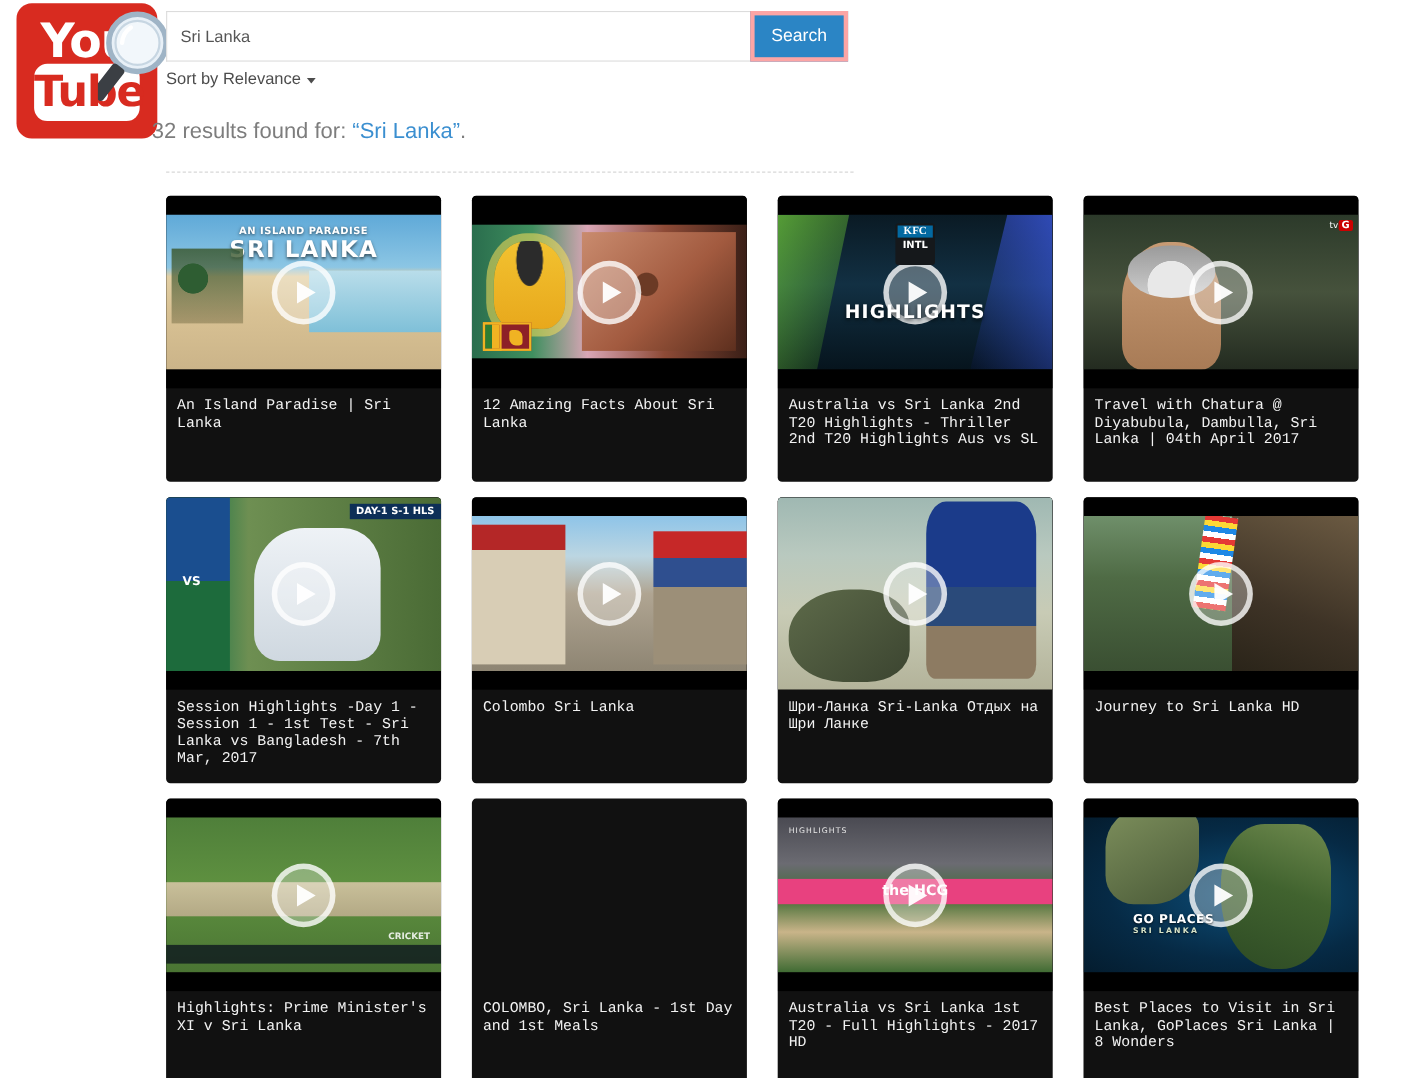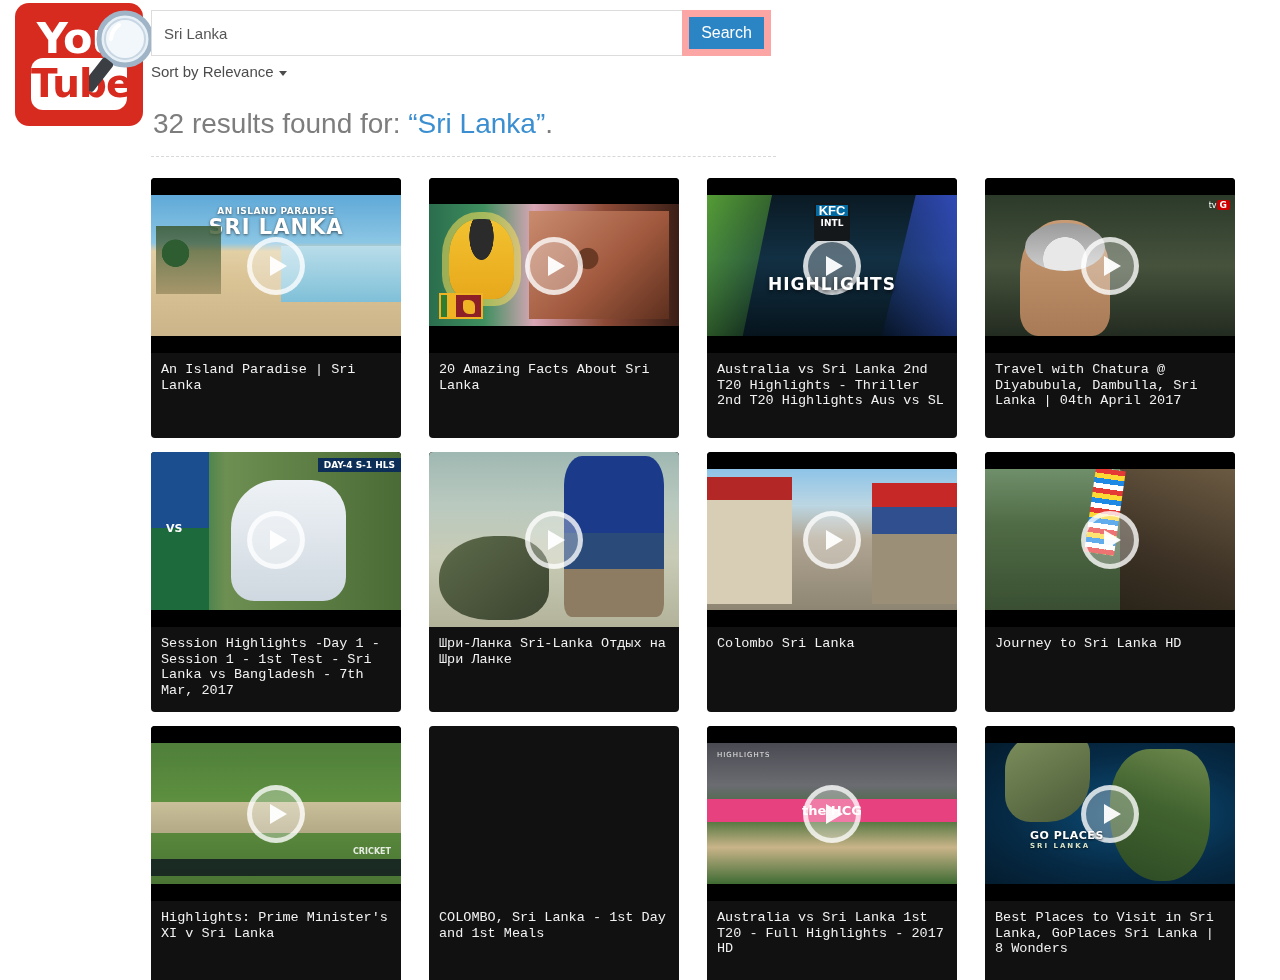--- a/index.html
+++ b/index.html
@@ -63,21 +63,21 @@
     color: #555555;
     font-family: "Liberation Sans", sans-serif;
     font-size: 15px;
     padding: 0 12px;
     outline: none;
   }
   .search-input::placeholder { color: #999999; }
   .search-button {
     width: 89px; height: 46px;
     background: #2b85c5;
-    border: 7px solid #fca5a5;
+    border: 4px solid #fca5a5;
     color: #ffffff;
     font-family: "Liberation Sans", sans-serif;
     font-size: 16px;
     cursor: pointer;
   }
 
   .sort-row {
     position: absolute; left: 151px; top: 63px;
     font-size: 15px; color: #4c4c4c;
     cursor: pointer;
@@ -86,22 +86,22 @@
   .caret {
     display: inline-block;
     width: 0; height: 0;
     border-left: 4px solid transparent;
     border-right: 4px solid transparent;
     border-top: 5px solid #4c4c4c;
     margin-top: 3px;
   }
 
   .results-heading {
-    position: absolute; left: 153px; top: 108px;
-    font-size: 28px; color: #7d7d7d;
+    position: absolute; left: 138px; top: 108px;
+    font-size: 20px; color: #7d7d7d;
     font-weight: normal;
     white-space: nowrap;
   }
   .results-heading .query { color: #3b8fd0; }
 
   .divider {
     position: absolute; left: 151px; top: 156px;
     width: 625px; height: 0;
     border-top: 1px dashed #d8d8d8;
   }
@@ -242,22 +242,22 @@
     font-size: 17px; letter-spacing: 1px;
     text-shadow: 0 2px 4px rgba(0,0,0,.7);
   }
   .kfc-badge {
     position: absolute; left: 50%; margin-left: -18px; top: 6%;
     width: 36px; height: 38px; background: #15181b; z-index: 3;
     border-radius: 3px;
   }
   .kfc-badge .k {
     position: absolute; left: 2px; right: 2px; top: 2px; height: 11px;
-    background: #0369a1; color: #fff; font-size: 13px; font-weight: bold;
-    text-align: center; line-height: 11px; font-family: Liberation Sans, sans-serif;
+    background: #0369a1; color: #fff; font-size: 10px; font-weight: bold;
+    text-align: center; line-height: 11px; font-family: Liberation Serif, serif;
   }
   .kfc-badge .i {
     position: absolute; left: 0; right: 0; top: 15px; color: #fff;
     font-size: 9px; font-weight: bold; text-align: center;
     font-family: "DejaVu Sans", sans-serif;
   }
 
   .art-chatura { background: linear-gradient(to bottom, #2c3a2a 0%, #46523c 50%, #232b20 100%); }
   .art-chatura::before {
     content: ""; position: absolute; left: 14%; top: 18%; width: 36%; height: 82%;
@@ -463,21 +463,21 @@
 
     <div class="card">
       <div class="thumb-box lb-tall">
         <div class="thumb">
             <div class="thumb-art art-facts">
           <div class="flag-lk"></div>
         </div>
           </div>
         <div class="play"></div>
       </div>
-      <div class="card-title">20 Amazing Facts About Sri Lanka</div>
+      <div class="card-title">12 Amazing Facts About Sri Lanka</div>
     </div>
 
     <div class="card">
       <div class="thumb-box lb-std">
         <div class="thumb">
             <div class="thumb-art art-cricket1">
           <div class="kfc-badge">
             <div class="k">KFC</div>
             <div class="i">INTL</div>
           </div>
@@ -500,47 +500,47 @@
           </div>
         <div class="play"></div>
       </div>
       <div class="card-title">Travel with Chatura @ Diyabubula, Dambulla, Sri Lanka | 04th April 2017</div>
     </div>
 
     <div class="card">
       <div class="thumb-box lb-topflush">
         <div class="thumb">
             <div class="thumb-art art-session">
-          <div class="day-tag">DAY-4 S-1 HLS</div>
+          <div class="day-tag">DAY-1 S-1 HLS</div>
           <div class="vs-tag">VS</div>
         </div>
           </div>
         <div class="play"></div>
       </div>
       <div class="card-title">Session Highlights -Day 1 - Session 1 - 1st Test - Sri Lanka vs Bangladesh - 7th Mar, 2017</div>
     </div>
 
     <div class="card">
+      <div class="thumb-box lb-std">
+        <div class="thumb">
+            <div class="thumb-art art-colombo-street"></div>
+          </div>
+        <div class="play"></div>
+      </div>
+      <div class="card-title">Colombo Sri Lanka</div>
+    </div>
+
+    <div class="card">
       <div class="thumb-box lb-full">
         <div class="thumb">
             <div class="thumb-art art-turtle"></div>
           </div>
         <div class="play"></div>
       </div>
       <div class="card-title">Шри-Ланка Sri-Lanka Отдых на Шри Ланке</div>
-    </div>
-
-    <div class="card">
-      <div class="thumb-box lb-std">
-        <div class="thumb">
-            <div class="thumb-art art-colombo-street"></div>
-          </div>
-        <div class="play"></div>
-      </div>
-      <div class="card-title">Colombo Sri Lanka</div>
     </div>
 
     <div class="card">
       <div class="thumb-box lb-std">
         <div class="thumb">
             <div class="thumb-art art-journey"></div>
           </div>
         <div class="play"></div>
       </div>
       <div class="card-title">Journey to Sri Lanka HD</div>

